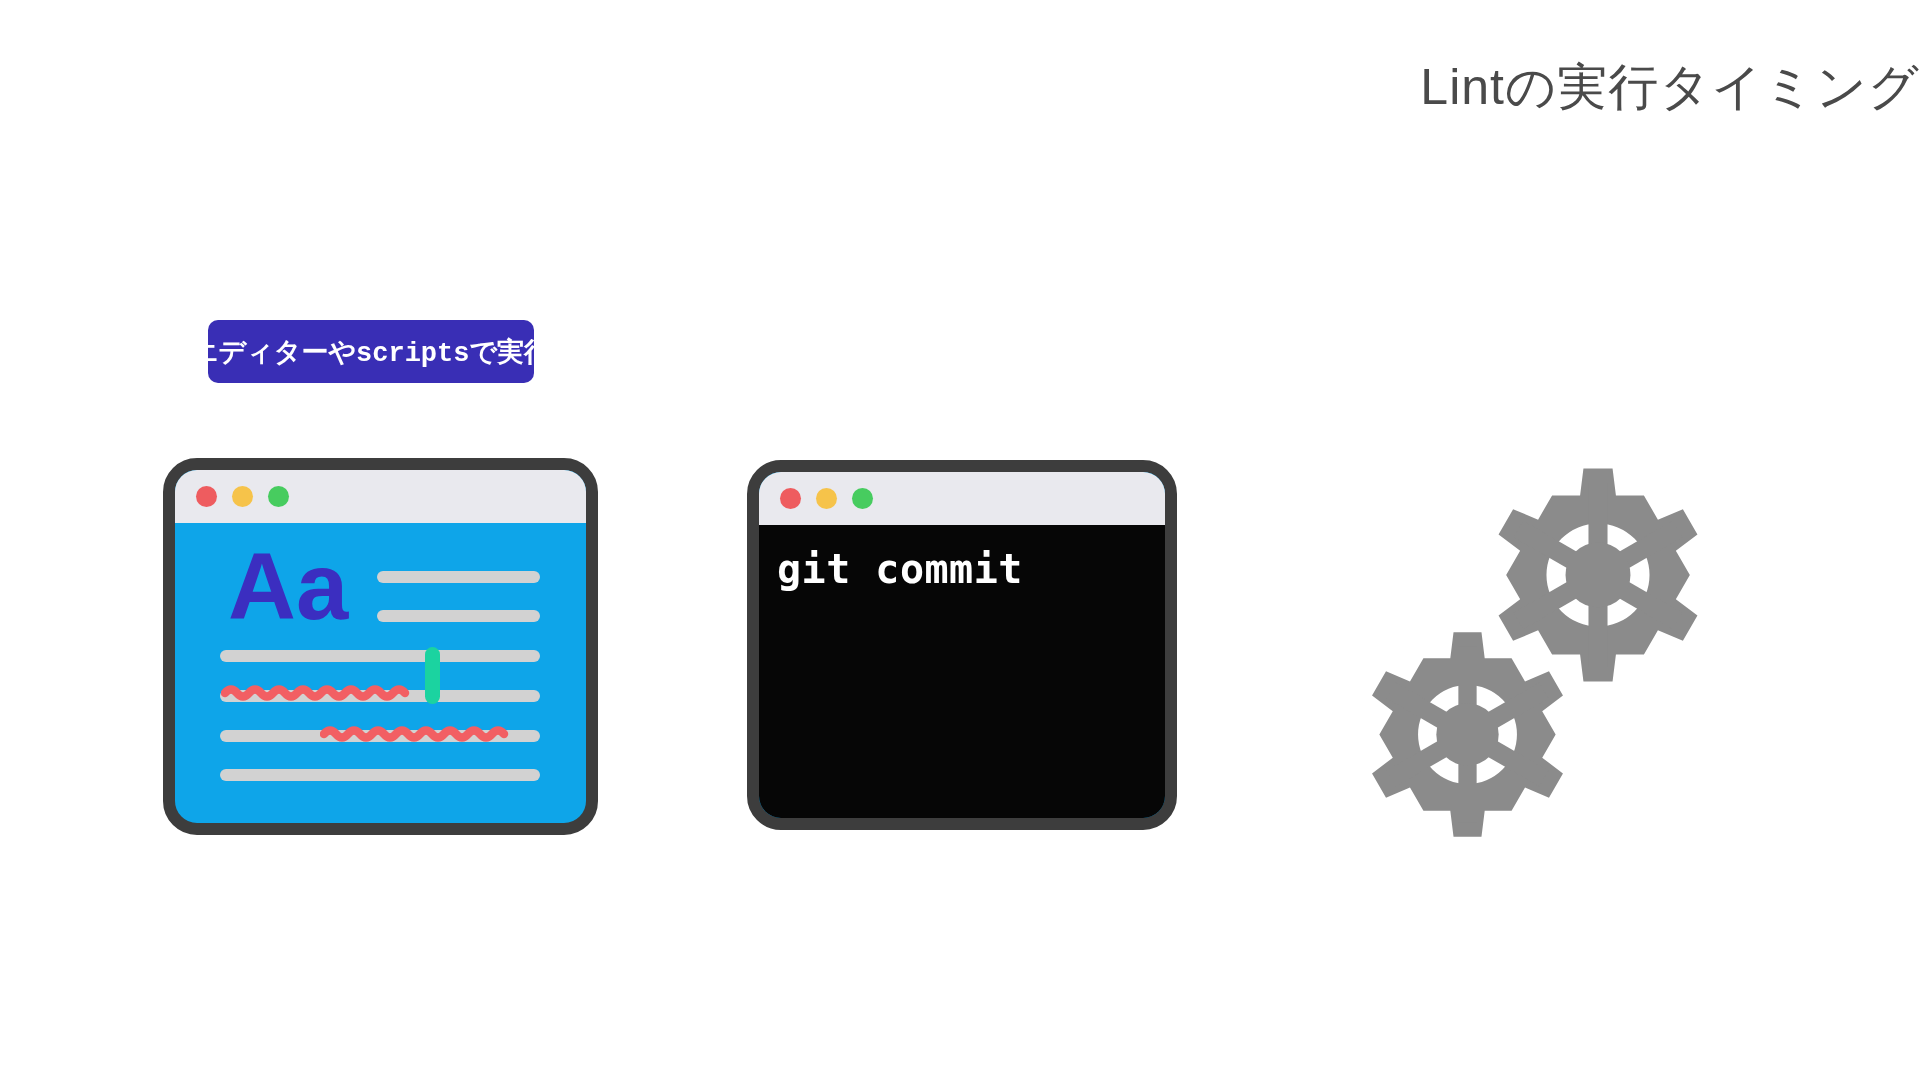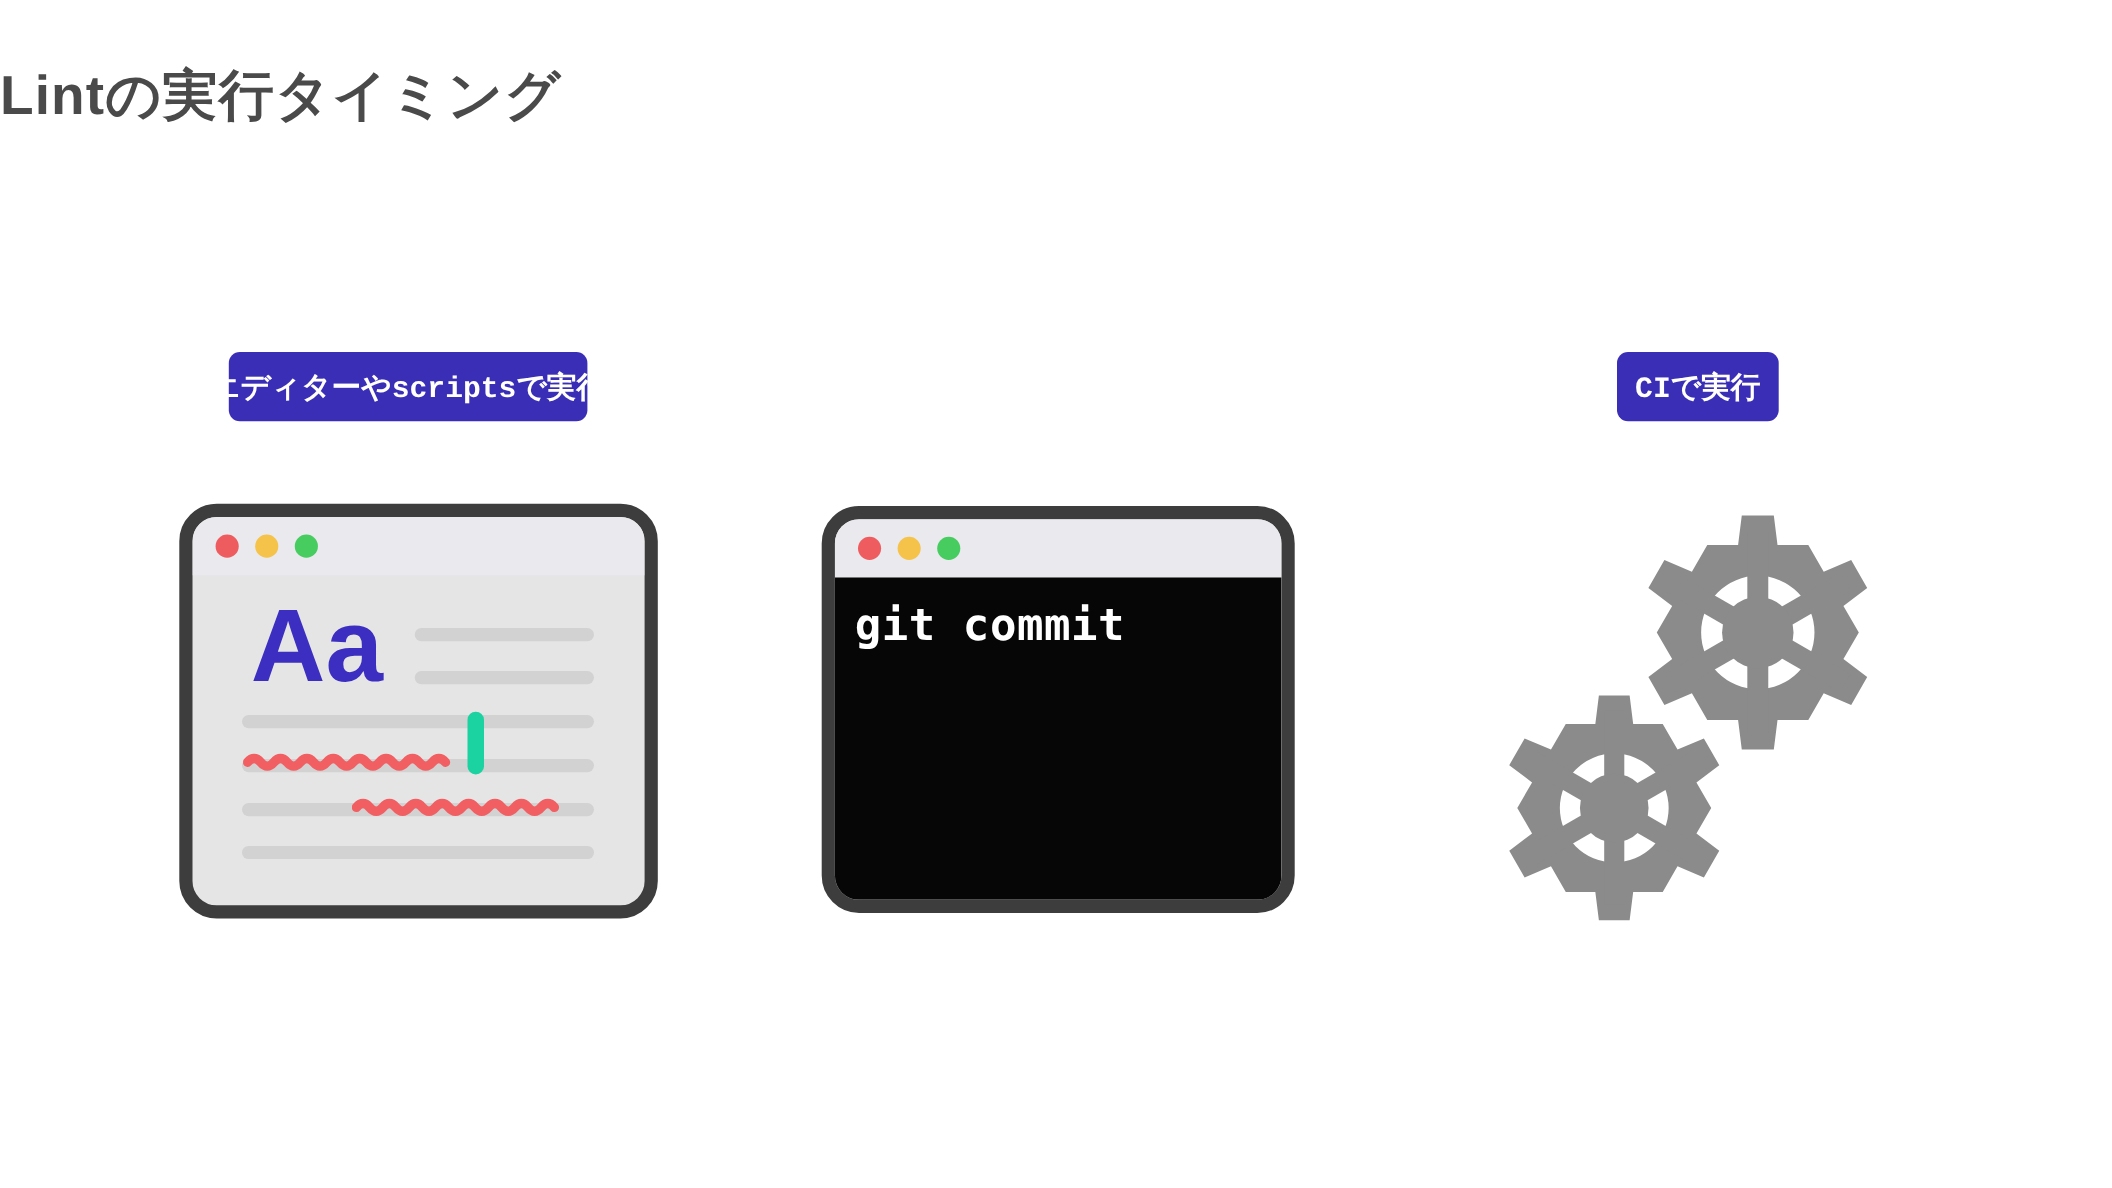--- a/index.html
+++ b/index.html
@@ -7,32 +7,32 @@
     --win-border:#3d3d3d; --titlebar:#e9e9ee;
     --dot-red:#ee5c5f; --dot-yellow:#f6c34a; --dot-green:#47cc5f;
     --bar:#d2d2d2; --squiggle:#f25f63; --caret:#1bd3a0;
     --gear:#8b8b8b; --terminal-bg:#060606;
   }
   *{margin:0;padding:0;box-sizing:border-box;}
   html,body{background:#fff;}
   body{font-family:"Liberation Sans","DejaVu Sans",sans-serif;}
   .canvas{position:relative;width:1920px;height:1080px;background:#ffffff;overflow:hidden;}
 
-  .title{position:absolute;left:0;right:0;top:54px;text-align:left;
-    font-size:50px;font-weight:700;color:var(--title-ink);letter-spacing:1px;}
+  .title{position:absolute;left:0;right:0;top:54px;text-align:right;
+    font-size:50px;font-weight:400;color:var(--title-ink);letter-spacing:1px;}
 
   .badge{position:absolute;top:320px;height:63px;background:var(--accent);
     border-radius:10px;display:flex;align-items:center;justify-content:center;
     color:#fff;font-weight:700;font-size:27px;white-space:nowrap;font-family:Liberation Mono, monospace;}
   .badge.b1{left:208px;width:326px;}
   .badge.b2{left:817px;width:286px;}
   .badge.b3{left:1470px;width:147px;}
 
   .win{position:absolute;border:12px solid var(--win-border);border-radius:34px;
-    background:#e5e5e5;overflow:hidden;}
+    background:#0ea5e9;overflow:hidden;}
   .win.editor{left:163px;top:458px;width:435px;height:377px;}
   .win.terminal{left:747px;top:460px;width:430px;height:370px;}
   .titlebar{height:53px;background:var(--titlebar);display:flex;align-items:center;
     padding-left:21px;gap:15px;}
   .dot{width:21px;height:21px;border-radius:50%;}
   .dot.red{background:var(--dot-red);}
   .dot.yellow{background:var(--dot-yellow);}
   .dot.green{background:var(--dot-green);}
   .win-body{position:relative;height:calc(100% - 53px);}
   .terminal .win-body{background:var(--terminal-bg);padding:24px 0 4px 18px;}
@@ -54,21 +54,20 @@
   .gear.front{left:136px;top:8px;width:224px;height:224px;}
 </style>
 </head>
 <body>
 
 <div class="canvas">
 
   <div class="title">Lintの実行タイミング</div>
 
   <div class="badge b1">エディターやscriptsで実行</div>
-  <div class="badge b3">CIで実行</div>
 
   <div class="win editor">
     <div class="titlebar">
       <div class="dot red"></div>
       <div class="dot yellow"></div>
       <div class="dot green"></div>
     </div>
     <div class="win-body">
       <div class="aa">Aa</div>
       <div class="bar short" style="top:48px"></div>

